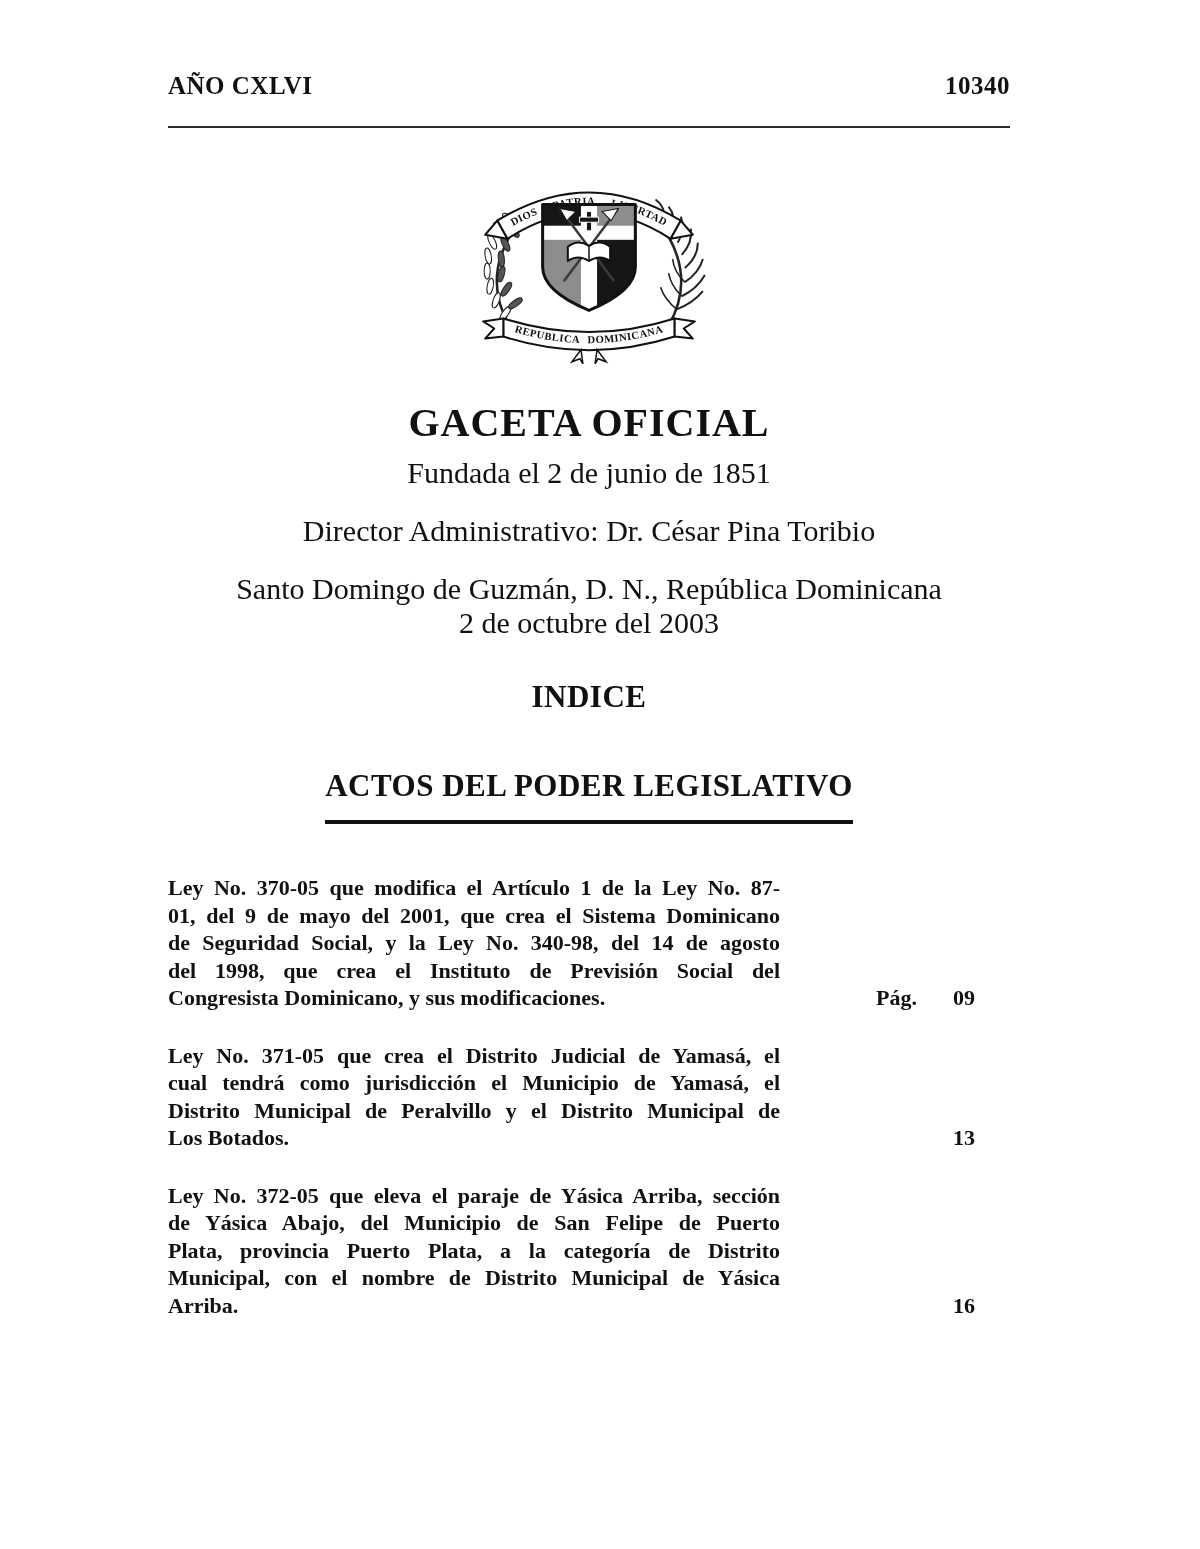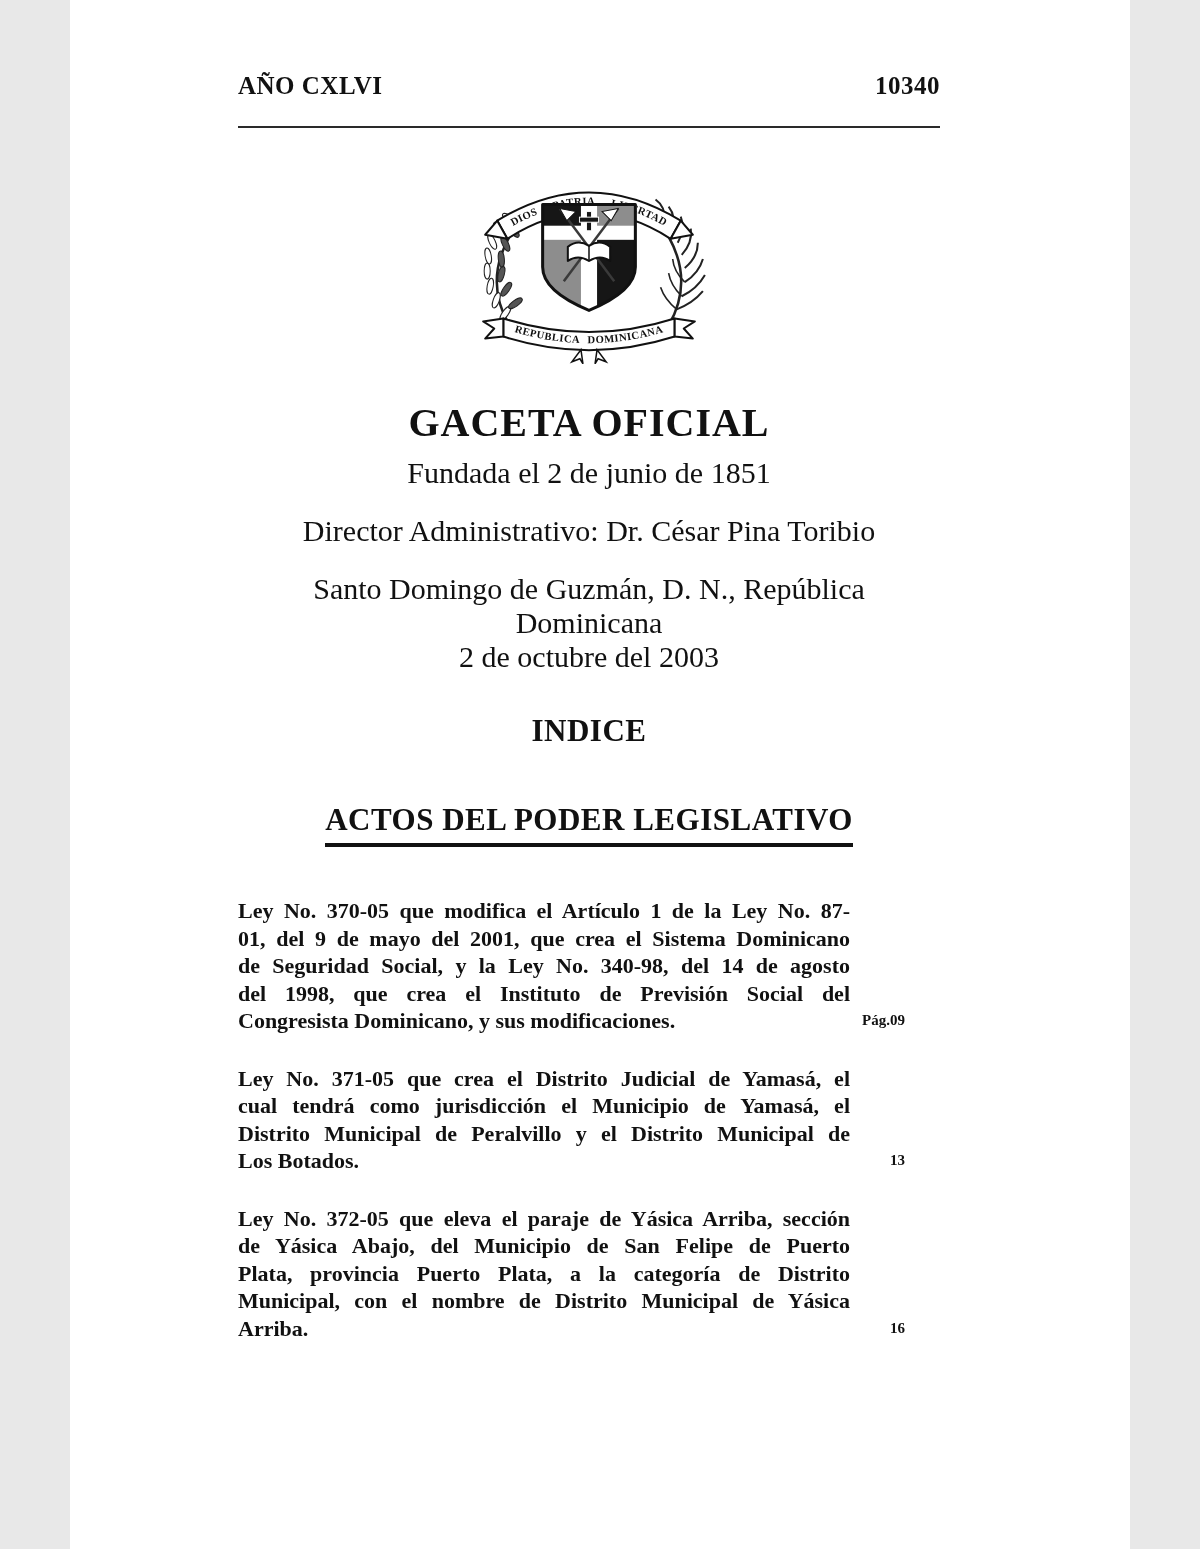--- a/index.html
+++ b/index.html
@@ -1,19 +1,19 @@
 <!DOCTYPE html>
 <html><head>
 <meta charset="utf-8">
 <title>Gaceta Oficial</title>
 <style>
   html, body { margin: 0; padding: 0; background: #e8e8e8; }
   .page {
     position: relative;
-    width: 1060px;
+    width: 1200px;
     height: 1549px;
     margin: 0 auto;
     background: #ffffff;
     color: #111;
     font-family: "Liberation Serif", "DejaVu Serif", serif;
     overflow: hidden;
   }
   .inner { padding: 72px 190px 0 168px; }
 
   
@@ -54,21 +54,21 @@
     line-height: 34px;
     font-weight: bold;
     letter-spacing: 0.5px;
   }
   .section-heading { margin-top: 54px; font-size: 31px; line-height: 36px; }
   .section-heading span {
     display: inline-block;
     font-weight: bold;
     letter-spacing: 0.5px;
     border-bottom: 4px solid #111;
-    padding-bottom: 5px;
+    padding-bottom: 16px;
   }
 
   
   .entries { margin-top: 50px; }
   .entry {
     display: flex;
     align-items: flex-end;
     margin-bottom: 30px;
   }
   .entry-text {
@@ -77,23 +77,24 @@
     font-size: 22px;
     line-height: 27.5px;
   }
   .jline { text-align: justify; text-align-last: justify; }
   .jline.last { text-align-last: left; }
   .page-col {
     flex: 1;
     display: flex;
     justify-content: flex-end;
     align-items: baseline;
+    gap: 36px;
     padding-right: 35px;
     font-weight: bold;
-    font-size: 15px;
+    font-size: 22px;
     line-height: 27.5px;
   }
 </style>
 </head>
 <body>
 
 <div class="page">
   <div class="inner">
 
     <div class="top-row">

